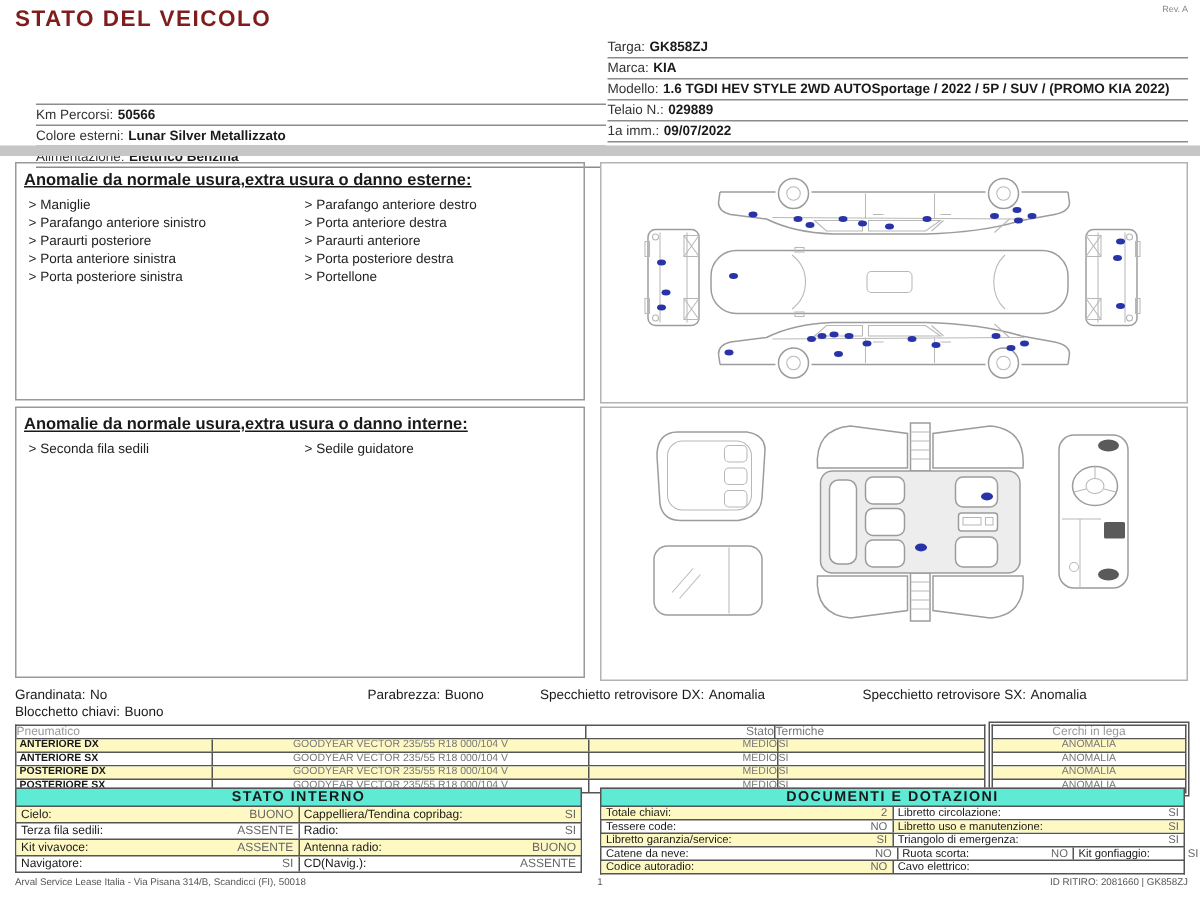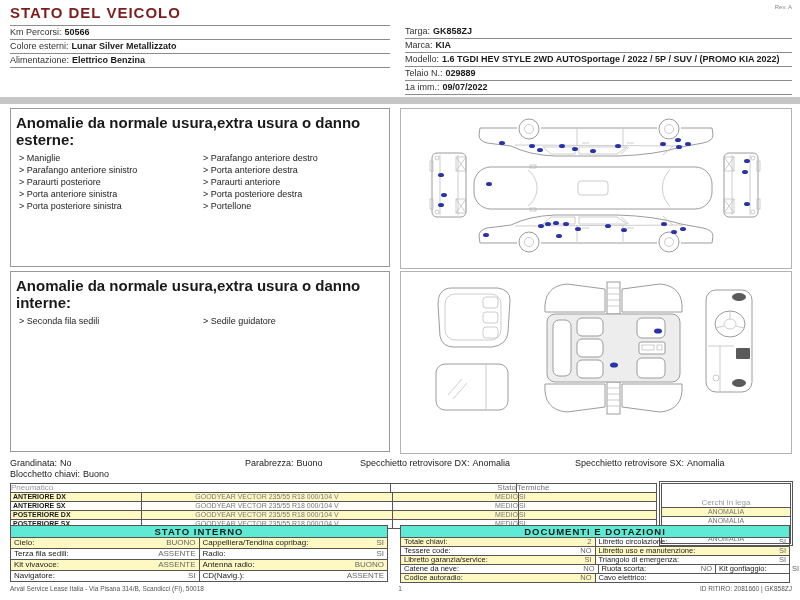--- a/index.html
+++ b/index.html
@@ -3,32 +3,32 @@
 <meta charset="utf-8">
 <style>
   html,body{margin:0;padding:0;}
   .page{position:relative;width:800px;height:600px;background:#fff;overflow:hidden;
         font-family:"Liberation Sans","DejaVu Sans",sans-serif;color:#1a1a1a;}
   
   .title{position:absolute;left:10px;top:4px;font-size:15px;font-weight:bold;
          letter-spacing:1px;color:#7f1d1d;}
   .rev{position:absolute;right:8px;top:4px;font-size:6px;color:#888;}
   .hfields{position:absolute;top:25px;font-size:9px;}
-  .hfields.left{left:10px;width:380px;}
+  .hfields.left{left:24px;width:380px;margin-top:44px;}
   .hfields.right{left:405px;width:387px;}
   .frow{border-bottom:1px solid #8c8c8c;padding:1px 0 2px 0;line-height:10px;}
   .hfields.left .frow:first-child{border-top:1px solid #8c8c8c;}
   .frow .lbl{color:#333;}
   .frow .val{font-weight:bold;margin-left:3px;}
   .graybar{position:absolute;left:0;top:97px;width:800px;height:7px;background:#c6c6c6;}
   
   .abox{position:absolute;left:10px;width:368px;border:1px solid #999;padding:5px 5px;}
   .abox.ext{top:108px;height:147px;}
   .abox.int{top:271px;height:169px;}
-  .abox .atitle{font-size:15px;font-weight:bold;margin-bottom:4px;}
+  .abox .atitle{font-size:11px;font-weight:bold;margin-bottom:4px;text-decoration:underline;}
   .agrid{display:grid;grid-template-columns:1fr 1fr;font-size:9px;line-height:12px;}
   .aitem::before{content:"> ";}
   .aitem{padding-left:3px;color:#222;}
   
   .dbox{position:absolute;left:400px;width:390px;border:1px solid #b3b3b3;background:#fff;}
   .dbox.ext{top:108px;height:159px;}
   .dbox.int{top:271px;height:181px;}
   svg{display:block;}
   .line{fill:none;stroke:#9c9c9c;stroke-width:1;}
   .linet{fill:none;stroke:#b8b8b8;stroke-width:0.7;}
@@ -49,21 +49,21 @@
   .tc-pos{width:128px;font-weight:bold;padding-left:2px;}
   .tc-spec{width:250px;text-align:center;color:#777;}
   .tc-stato{width:125px;text-align:right;color:#777;}
   .tc-term{flex:1;text-align:left;color:#777;}
   .th{color:#999;font-size:8px;}
   .tc-pneu{width:379px;text-align:left;}
   .shade{background:#fef9c3;}
   .cerchi{position:absolute;left:661px;top:483px;width:128px;border:1px solid #555;
           outline:1px solid #555;outline-offset:1px;border-bottom:none;font-size:7px;background:#fff;}
   .crow{border-bottom:1px solid #555;height:8px;line-height:8px;text-align:center;color:#777;}
-  .crow.th{color:#999;margin-top:15px;}
+  .crow.th{color:#999;}
   
   .panel{position:absolute;top:525px;font-size:8px;}
   .panel.si{left:10px;width:378px;}
   .panel.doc{left:400px;width:390px;}
   .phead{background:#5eead4;border:1px solid #555;font-weight:bold;text-align:center;
          font-size:9.5px;height:11px;line-height:11px;letter-spacing:1px;}
   .prow{display:flex;border:1px solid #555;border-top:none;}
   .pcell{flex:1;display:flex;justify-content:space-between;padding:0 3px;height:10px;
          line-height:10px;overflow:hidden;white-space:nowrap;}
   .pcell.first{border-right:1px solid #555;}

